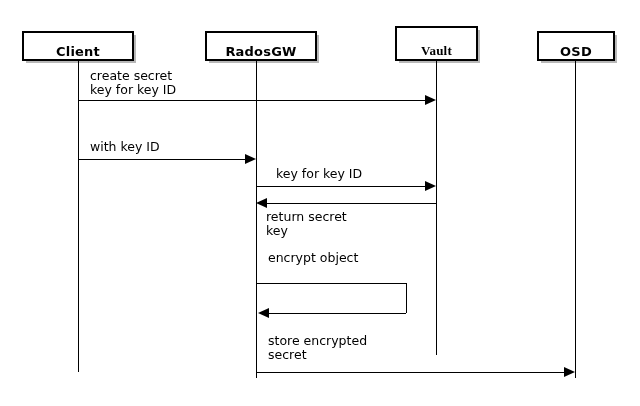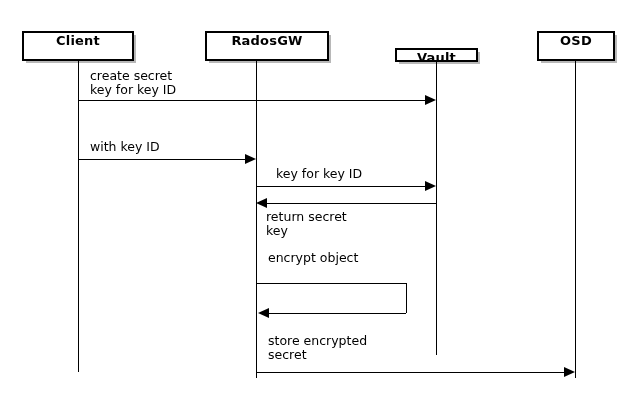--- a/index.html
+++ b/index.html
@@ -15,21 +15,21 @@
     font-family: "DejaVu Sans", sans-serif;
     overflow: hidden;
   }
   
   .participant {
     position: absolute;
     box-sizing: border-box;
     background: #ffffff;
     border: 2px solid #000000;
     display: flex;
-    align-items: flex-start;
+    align-items: flex-end;
     justify-content: center;
     font-size: 13px;
     font-weight: bold;
     color: #000000;
     letter-spacing: 0.2px;
     box-shadow: 3px 3px 0 -1px rgba(0,0,0,0.28);
   }
   
   .lifeline {
     position: absolute;
@@ -79,24 +79,24 @@
   }
 </style>
 </head>
 <body>
 
 <div id="diagram">
 
   <div class="participant" style="left:22px; top:31px; width:112px; height:30px;">
     <span>Client</span>
   </div>
-  <div class="participant" style="left:205px; top:31px; width:124px; height:30px;">
+  <div class="participant" style="left:205px; top:31px; width:112px; height:30px;">
     <span>RadosGW</span>
   </div>
-  <div class="participant" style="left:395px; top:48px; width:83px; height:14px;">
+  <div class="participant" style="left:395px; top:26px; width:83px; height:35px;font-family:Liberation Serif, serif;">
     <span>Vault</span>
   </div>
   <div class="participant" style="left:537px; top:31px; width:78px; height:30px;">
     <span>OSD</span>
   </div>
 
   <div class="lifeline" style="left:78px;  top:61px; height:311px;"></div>
   <div class="lifeline" style="left:256px; top:61px; height:317px;"></div>
   <div class="lifeline" style="left:436px; top:61px; height:294px;"></div>
   <div class="lifeline" style="left:575px; top:61px; height:317px;"></div>

